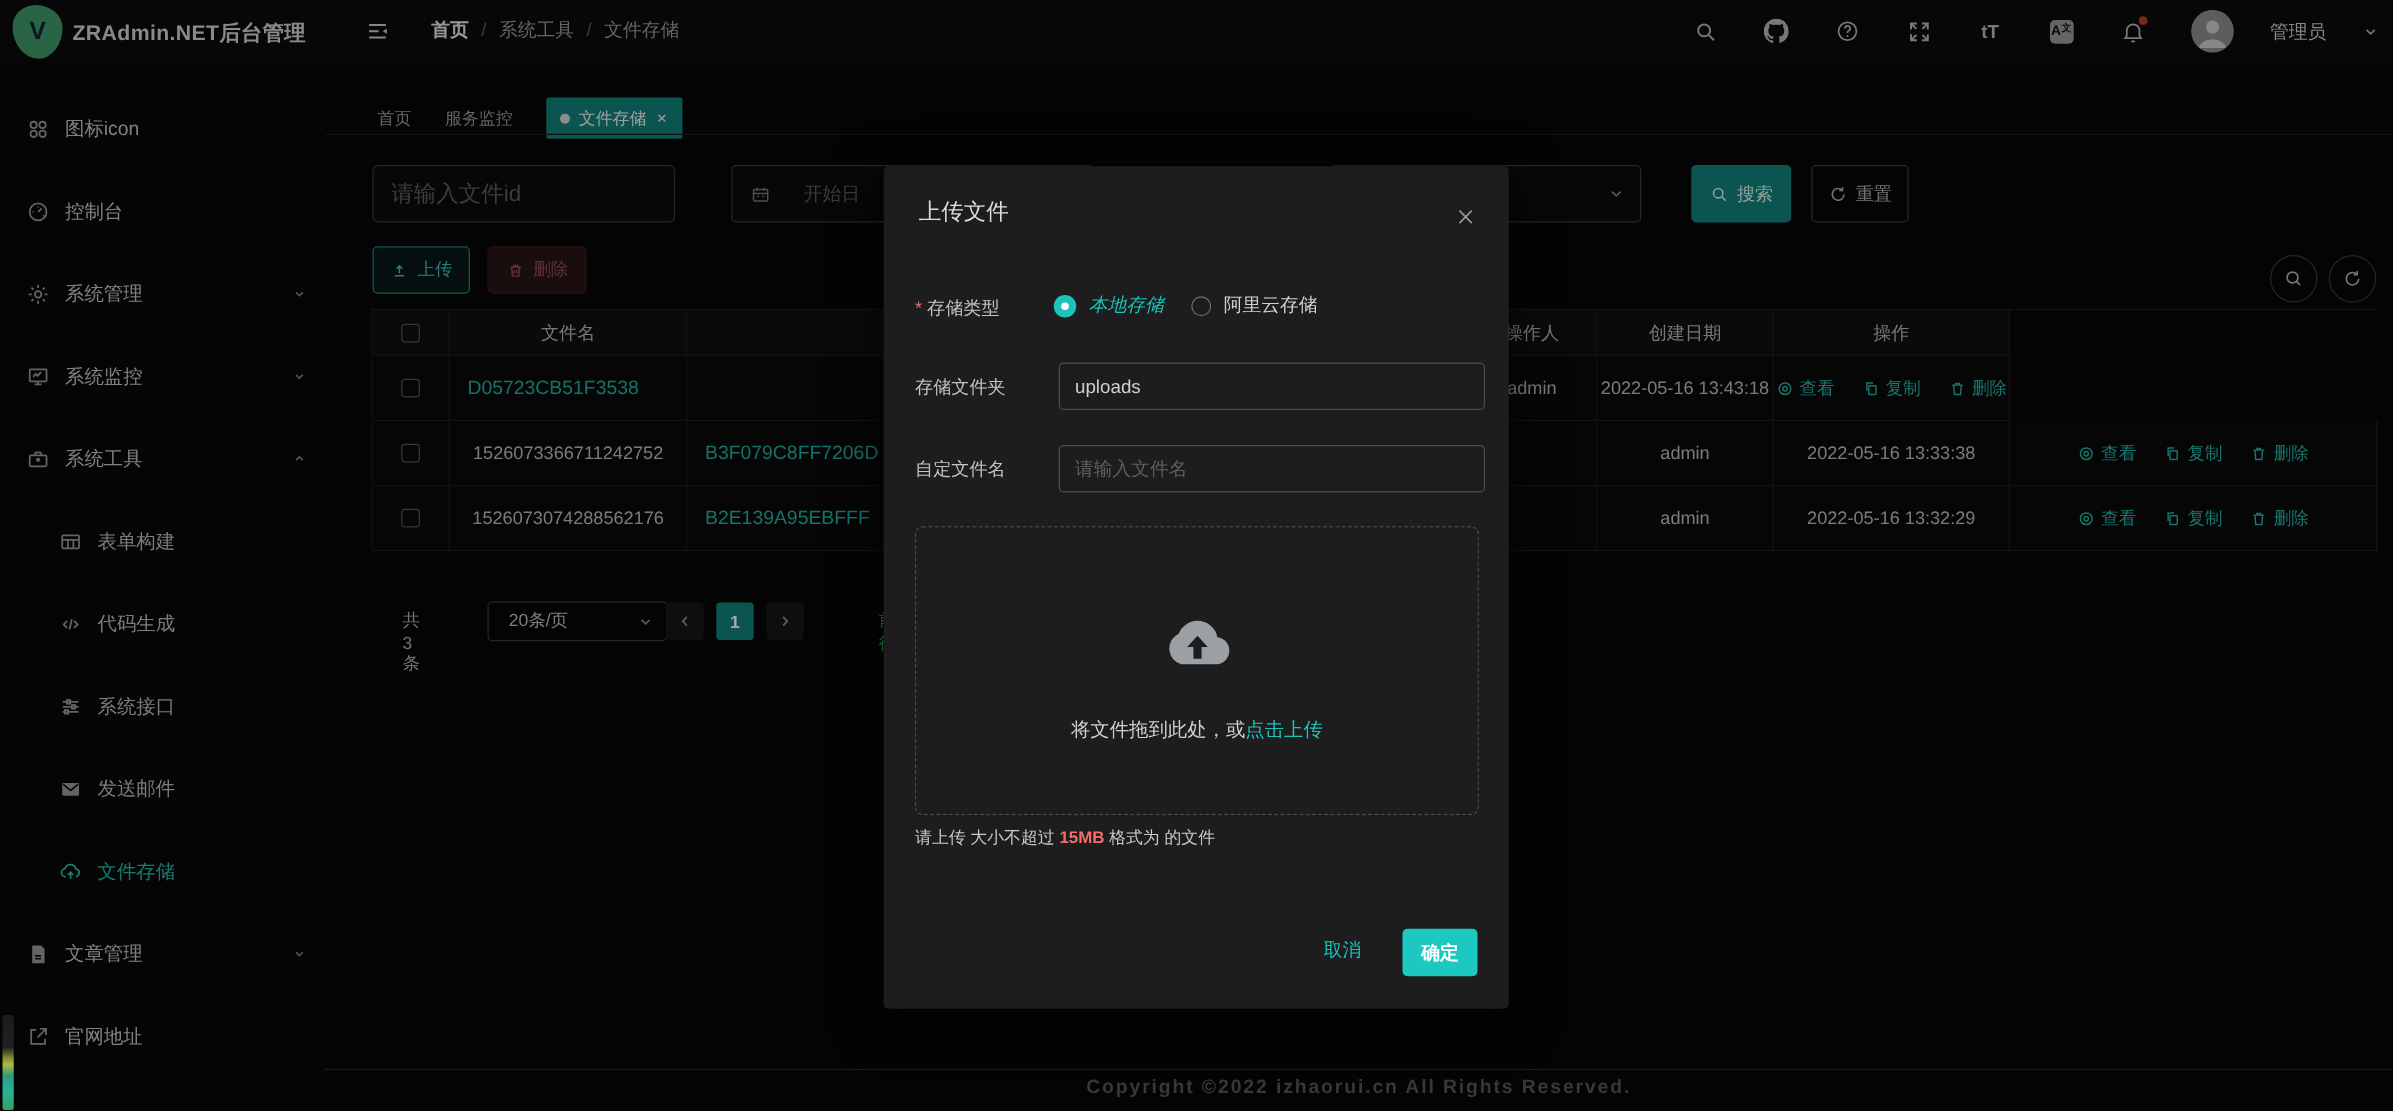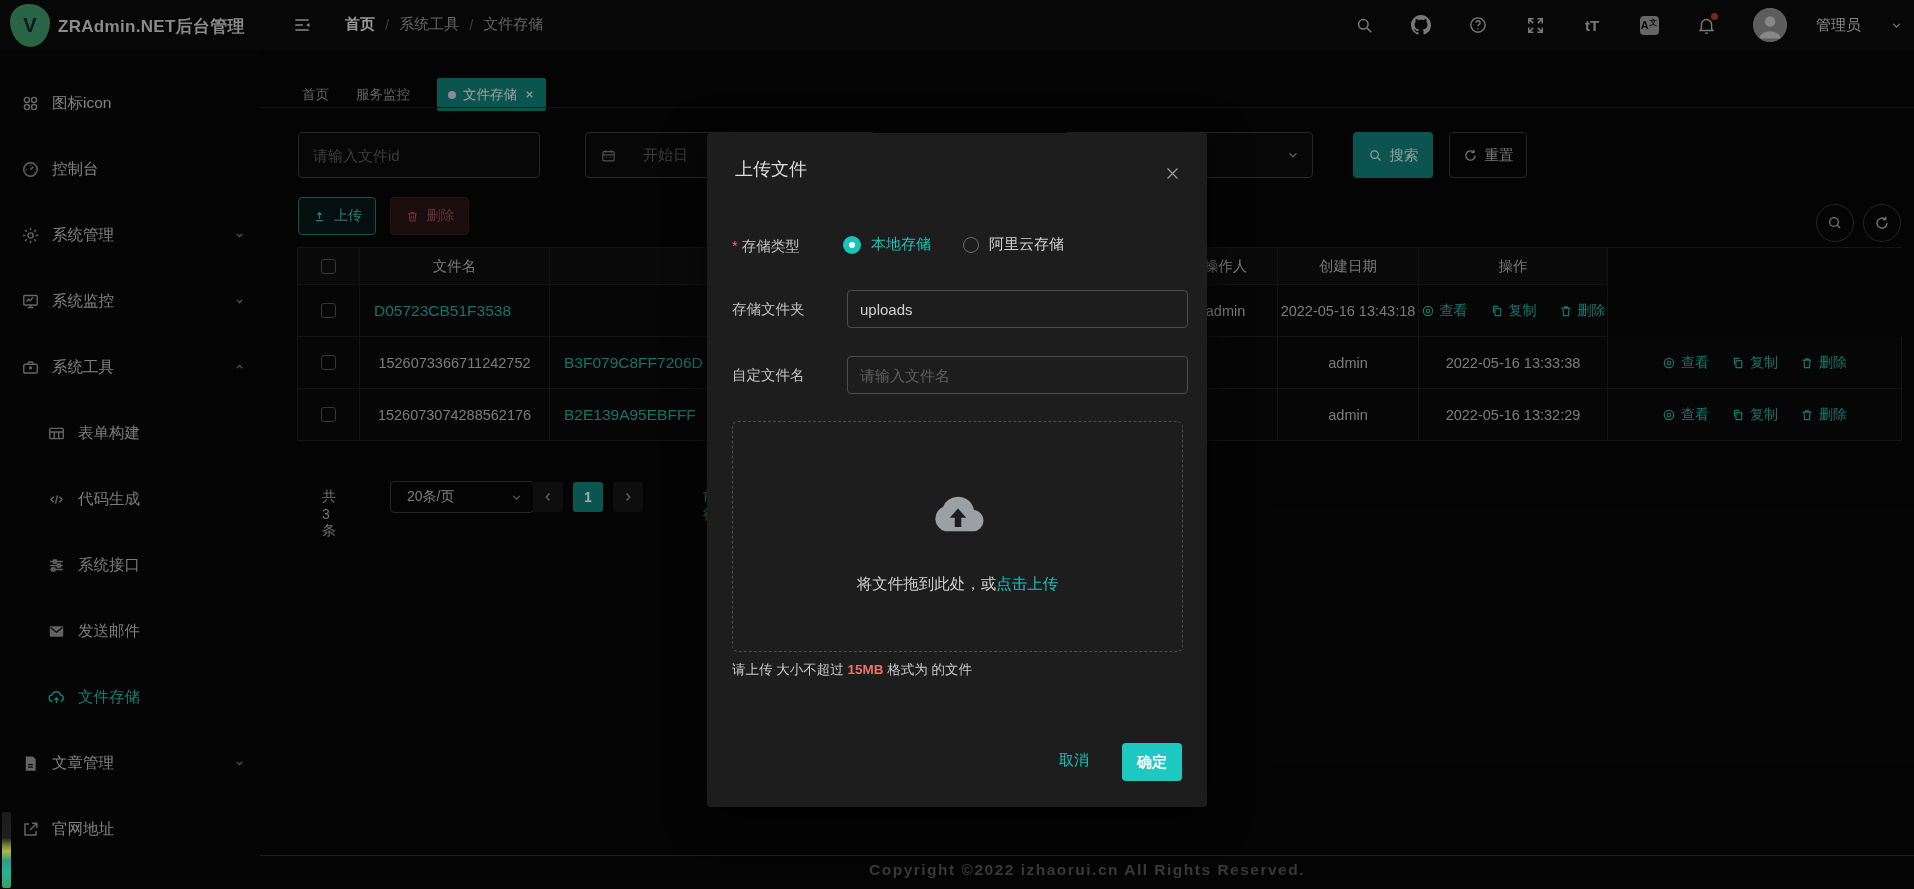--- a/index.html
+++ b/index.html
@@ -44,21 +44,21 @@
   .tabs { position:absolute; left:42px; top:28px; height:33px; display:flex; align-items:center; gap:27px; }
   .tab { font-size:13.5px; color:#9a9a9a; cursor:pointer; }
   .tab.active { background:#12837b; color:#f2f2f2; height:33px; display:flex; align-items:center; padding:0 11px; border-radius:2px; gap:7px; }
   .tabdot { width:8px; height:8px; border-radius:50%; background:#d8d8d8; }
   .tabx { width:11px; height:11px; color:#e8e8e8; }
   .tabs-divider { position:absolute; left:0; right:0; top:57px; height:1px; background:#1b1b1b; }
 
   .inputbox { position:absolute; top:82px; height:46px; border:1px solid #3c3c3c; border-radius:4px; background:#0b0b0b;
     display:flex; align-items:center; color:#5d5d5d; font-size:15px; }
   .q-id { left:38px; width:242px; }
-  .q-id input { background:transparent; border:none; outline:none; color:#cfcfcf; font-size:15px; width:100%; padding:0 14px; font-family:inherit; }
+  .q-id input { background:transparent; border:none; outline:none; color:#cfcfcf; font-size:18px; width:100%; padding:0 14px; font-family:inherit; }
   .q-id input::placeholder { color:#5d5d5d; }
   .q-date { left:325px; width:290px; padding-left:14px; gap:26px; }
   .q-date .cal { color:#7a7a7a; width:17px; height:17px; }
   .q-sel { left:804px; width:249px; justify-content:flex-end; padding-right:12px; }
   .q-sel .car { color:#8a8a8a; width:14px; height:14px; }
   .btn { display:flex; align-items:center; justify-content:center; gap:7px; border-radius:4px; font-size:14.5px; cursor:pointer; }
   .btn-search { position:absolute; left:1093px; top:82px; width:80px; height:46px; background:#11827a; color:#dff4f1; border:none; }
   .btn-reset { position:absolute; left:1189px; top:82px; width:78px; height:46px; background:transparent; border:1px solid #3c3c3c; color:#b4b4b4; }
   .bic { width:15px; height:15px; }
 
@@ -111,21 +111,21 @@
   .modal { position:absolute; left:707px; top:133px; width:500px; height:674px; background:#1d1d1d; border-radius:4px;
     box-shadow:0 8px 40px rgba(0,0,0,.6); z-index:100; }
   .m-title { position:absolute; left:28px; top:24px; font-size:18px; color:#dedede; }
   .m-close { position:absolute; right:26px; top:32px; width:17px; height:17px; color:#9a9a9a; cursor:pointer; }
   .m-label { position:absolute; left:25px; color:#c3c3c3; font-size:14.5px; }
   .m-star { color:#f56c6c; margin-right:4px; }
   .m-radio-row { position:absolute; left:136px; top:102px; display:flex; align-items:center; gap:10px; }
   .radio-on { width:18px; height:18px; border-radius:50%; background:#1cc3bb; position:relative; }
   .radio-on::after { content:""; position:absolute; left:6px; top:6px; width:6px; height:6px; border-radius:50%; background:#fff; }
   .radio-off { width:16px; height:16px; border-radius:50%; border:1px solid #6d6d6d; background:transparent; }
-  .r-on-lbl { color:#1cc3bb; font-size:15px; margin-right:22px; }
+  .r-on-lbl { color:#1cc3bb; font-size:15px; margin-right:12px;font-style:italic; }
   .r-off-lbl { color:#d2d2d2; font-size:15px; }
   .m-input { position:absolute; left:140px; width:341px; height:38px; border:1px solid #4d4d4d; border-radius:4px;
     background:transparent; color:#d0d0d0; font-size:15px; padding:0 12px; outline:none; font-family:Liberation Sans, sans-serif; }
   .m-input::placeholder { color:#5f5f5f; }
   .dropzone { position:absolute; left:25px; top:288px; width:451px; height:231px; border:1px dashed #4e4e4e; border-radius:6px; cursor:pointer; }
   .dz-cloud { position:absolute; left:50%; top:66px; transform:translateX(-50%); width:74px; height:52px; color:#9aa0a3; }
   .dz-text { position:absolute; left:0; right:0; top:152px; text-align:center; font-size:15.5px; color:#d0d0d0; }
   .dz-link { color:#1cc3bb; }
   .m-tip { position:absolute; left:25px; top:528px; font-size:13.5px; color:#c9c9c9; }
   .m-tip b { color:#f56c6c; }

